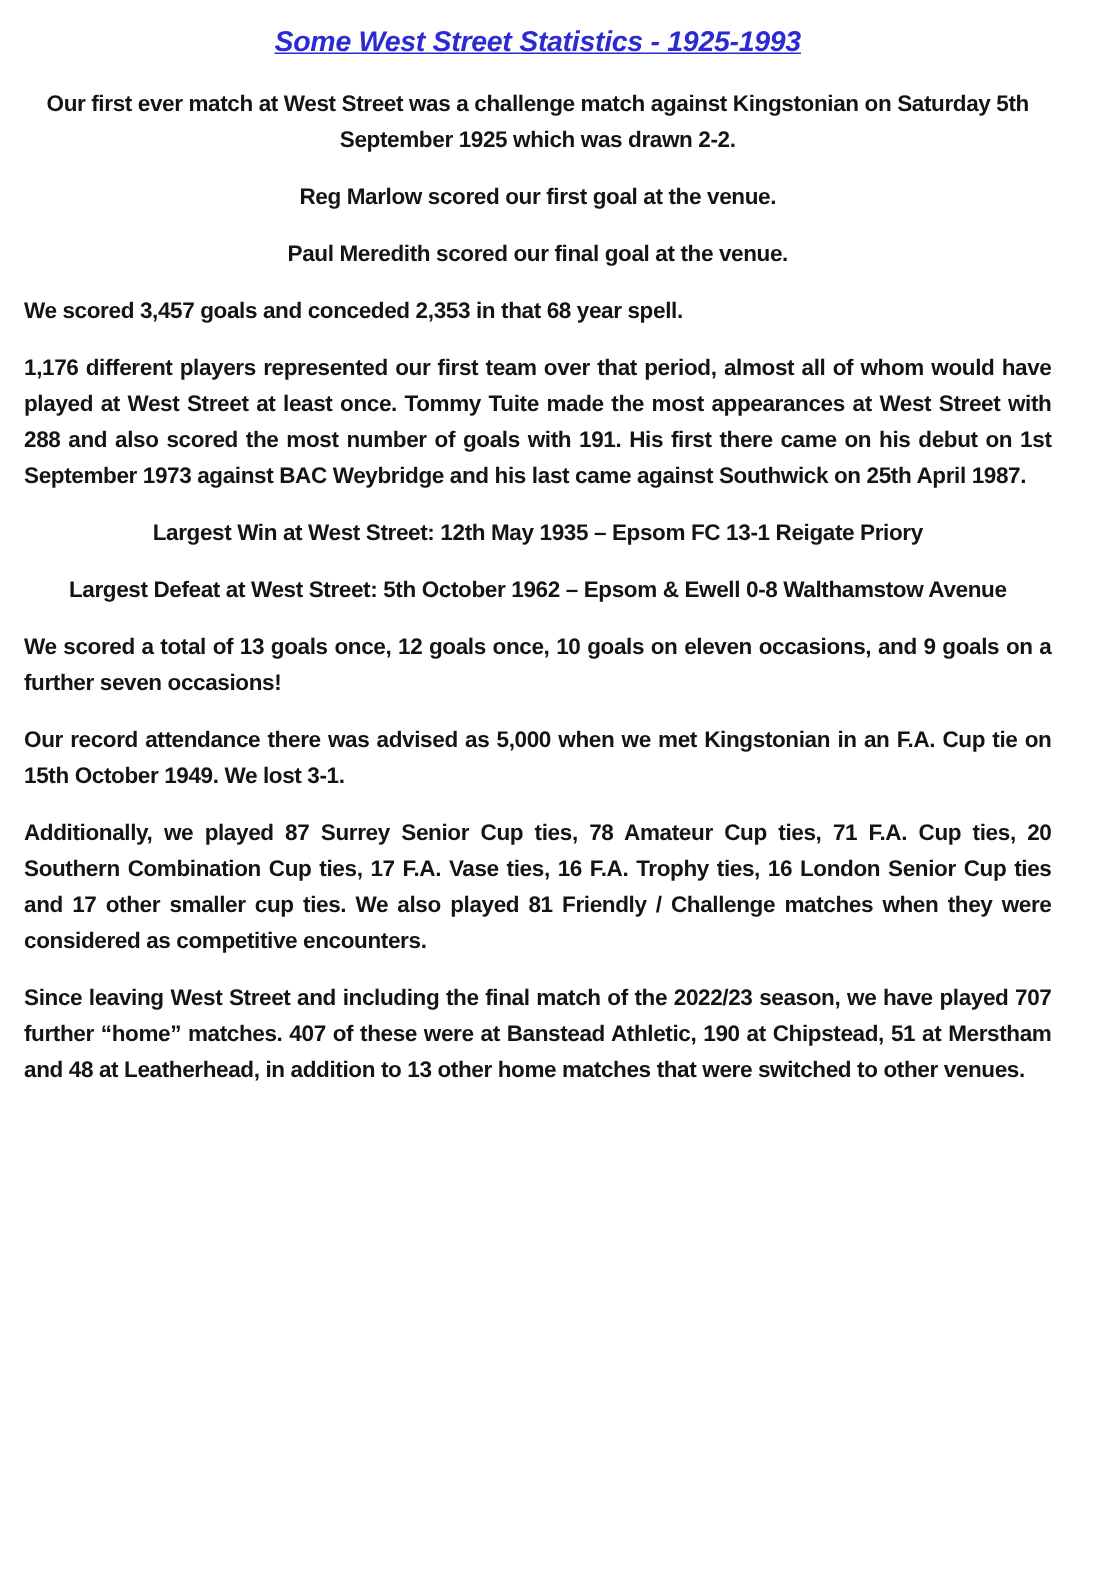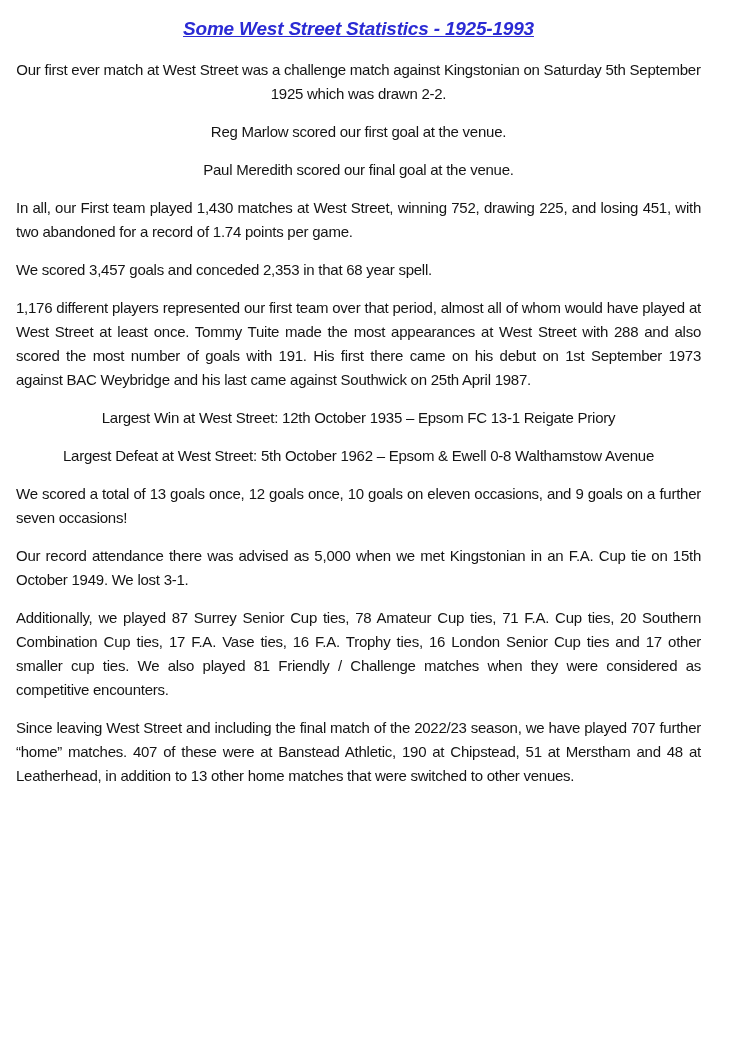--- a/index.html
+++ b/index.html
@@ -28,41 +28,40 @@
     font-weight: bold;
     font-style: italic;
     text-decoration: underline;
     text-align: center;
     letter-spacing: -0.2px;
     margin-bottom: 18px;
   }
   .para {
     color: var(--body-color);
     font-size: 15px;
-    font-weight: normal;
+    font-weight: bold;
     line-height: 1.6;
     letter-spacing: -0.25px;
     margin-bottom: 14px;
   }
   .para.center { text-align: center; }
   .para.justify { text-align: justify; text-align-last: left; }
   .para:last-child { margin-bottom: 0; }
 </style>
 </head>
 <body>
 
 <div class="page">
   <h1 class="doc-title">Some West Street Statistics - 1925-1993</h1>
   <div>
       <p class="para center">Our first ever match at West Street was a challenge match against Kingstonian on Saturday 5th September 1925 which was drawn 2-2.</p>
       <p class="para center">Reg Marlow scored our first goal at the venue.</p>
       <p class="para center">Paul Meredith scored our final goal at the venue.</p>
-      <p class="para justify">In all, our First team played 1,430 matches at West Street, winning 752, drawing 225, and losing 451, with two abandoned for a record of 1.74 points per game.</p>
       <p class="para justify">We scored 3,457 goals and conceded 2,353 in that 68 year spell.</p>
       <p class="para justify">1,176 different players represented our first team over that period, almost all of whom would have played at West Street at least once. Tommy Tuite made the most appearances at West Street with 288 and also scored the most number of goals with 191. His first there came on his debut on 1st September 1973 against BAC Weybridge and his last came against Southwick on 25th April 1987.</p>
-      <p class="para center">Largest Win at West Street: 12th October 1935 – Epsom FC 13-1 Reigate Priory</p>
+      <p class="para center">Largest Win at West Street: 12th May 1935 – Epsom FC 13-1 Reigate Priory</p>
       <p class="para center">Largest Defeat at West Street: 5th October 1962 – Epsom &amp; Ewell 0-8 Walthamstow Avenue</p>
       <p class="para justify">We scored a total of 13 goals once, 12 goals once, 10 goals on eleven occasions, and 9 goals on a further seven occasions!</p>
       <p class="para justify">Our record attendance there was advised as 5,000 when we met Kingstonian in an F.A. Cup tie on 15th October 1949. We lost 3-1.</p>
       <p class="para justify">Additionally, we played 87 Surrey Senior Cup ties, 78 Amateur Cup ties, 71 F.A. Cup ties, 20 Southern Combination Cup ties, 17 F.A. Vase ties, 16 F.A. Trophy ties, 16 London Senior Cup ties and 17 other smaller cup ties. We also played 81 Friendly / Challenge matches when they were considered as competitive encounters.</p>
       <p class="para justify">Since leaving West Street and including the final match of the 2022/23 season, we have played 707 further “home” matches. 407 of these were at Banstead Athletic, 190 at Chipstead, 51 at Merstham and 48 at Leatherhead, in addition to 13 other home matches that were switched to other venues.</p>
     </div>
 </div>
 
 </body></html>

